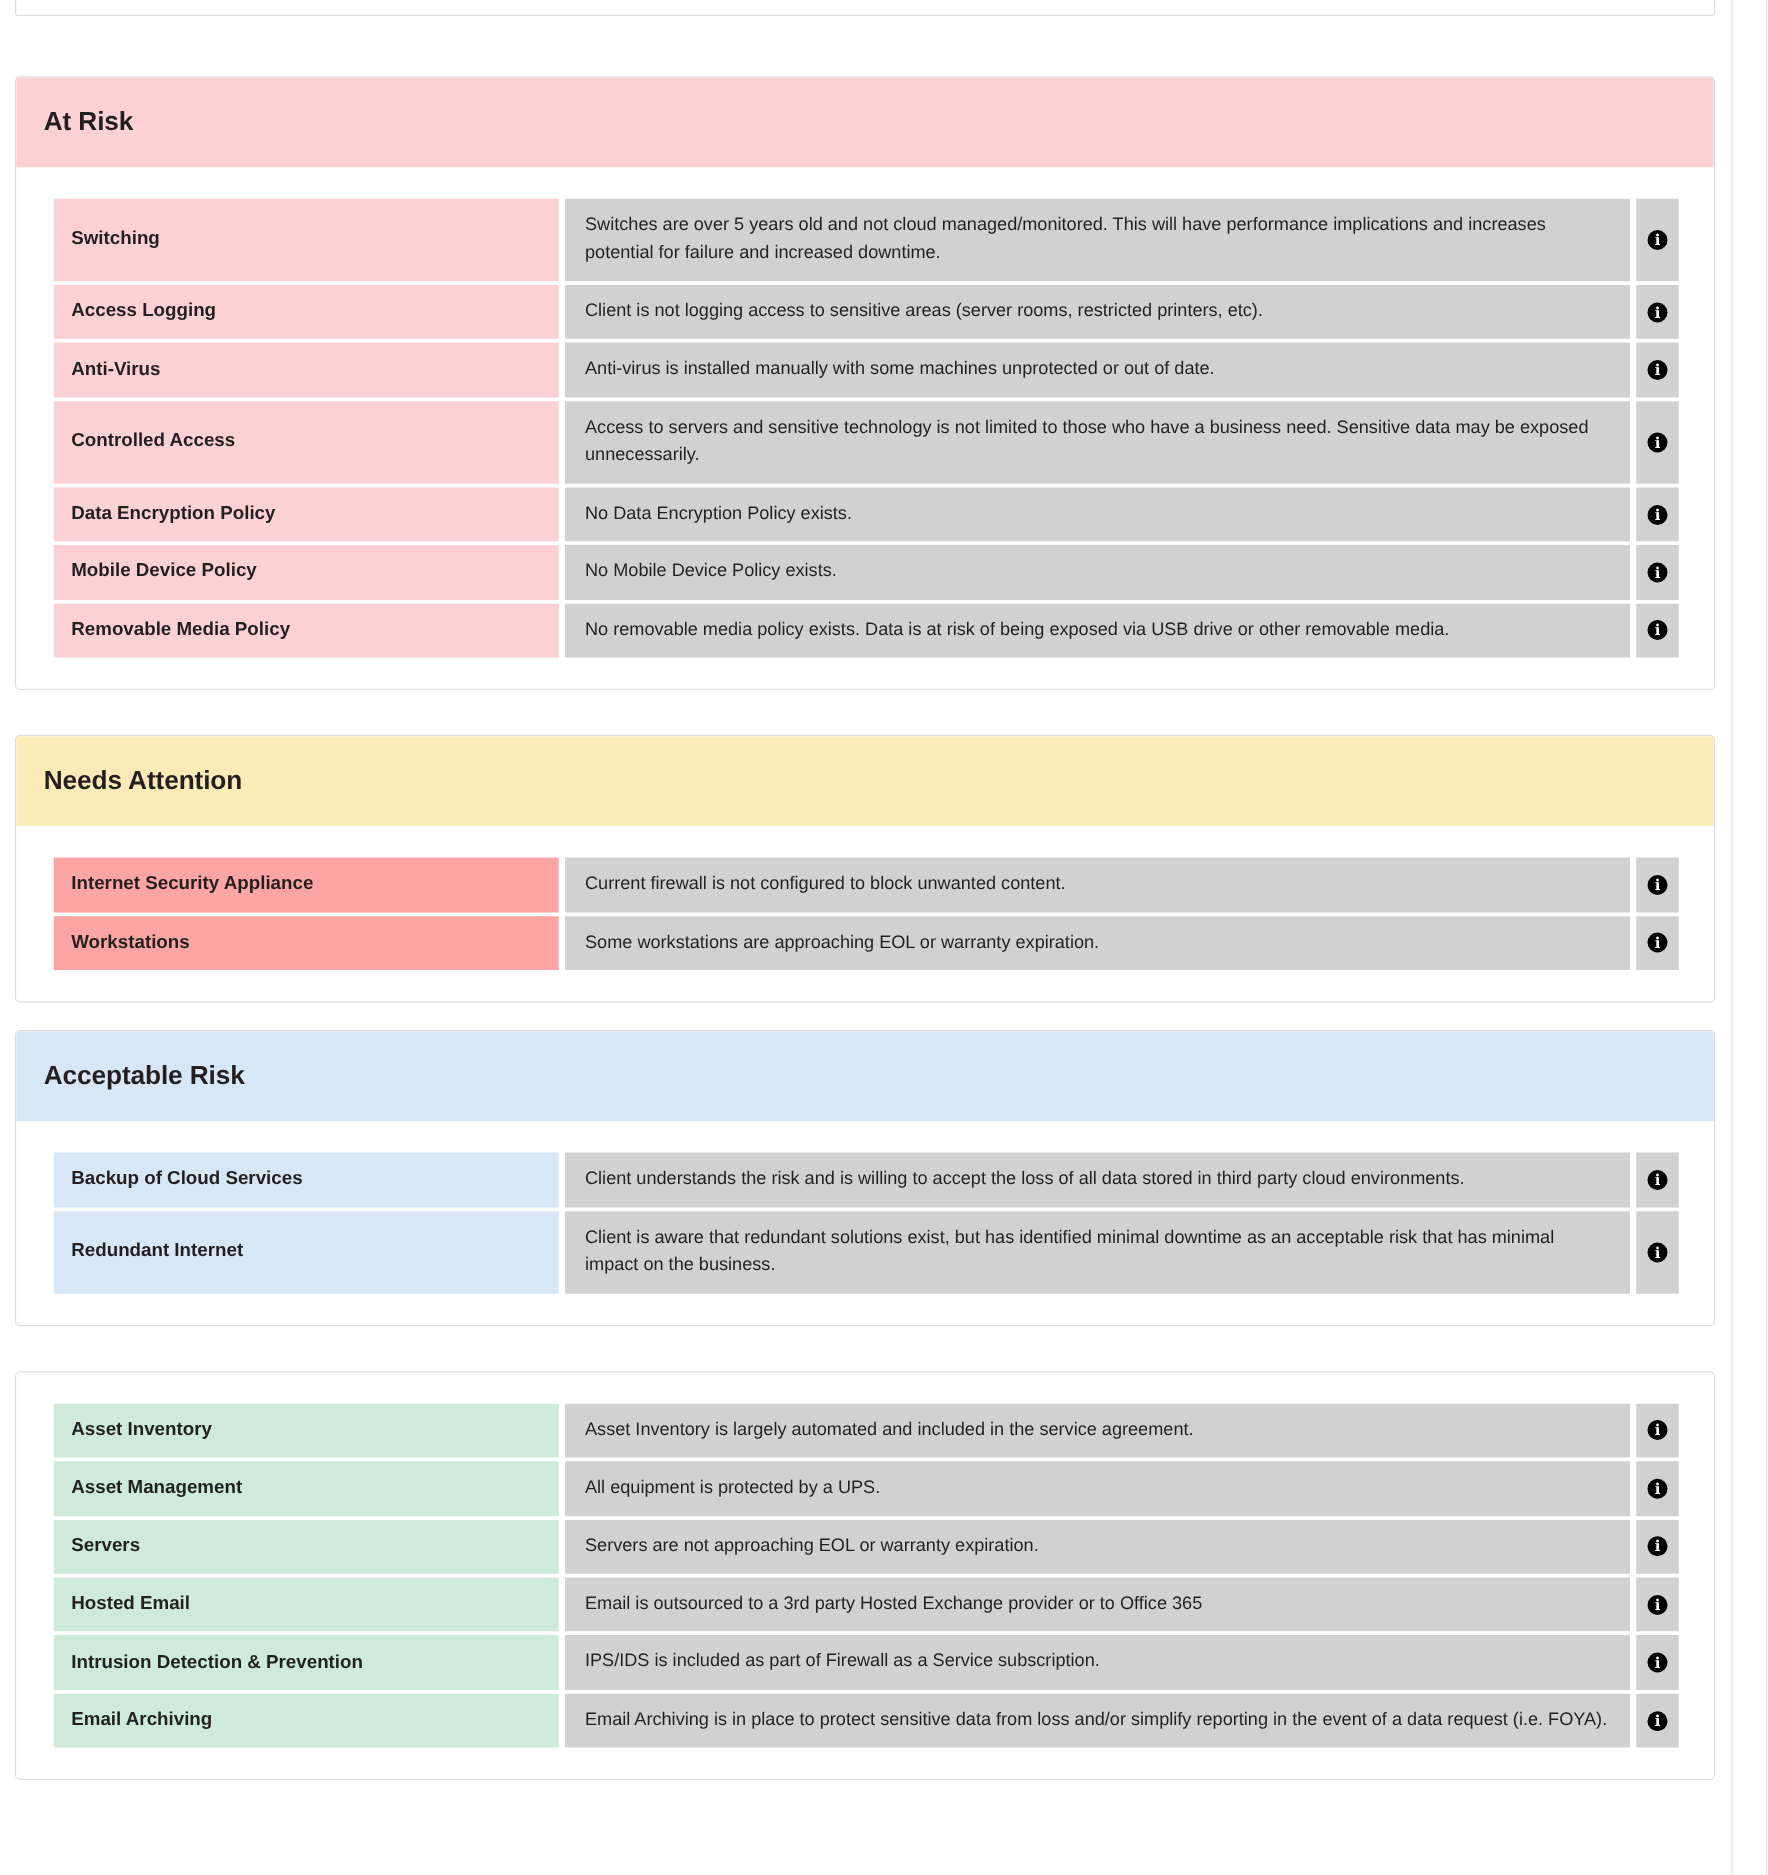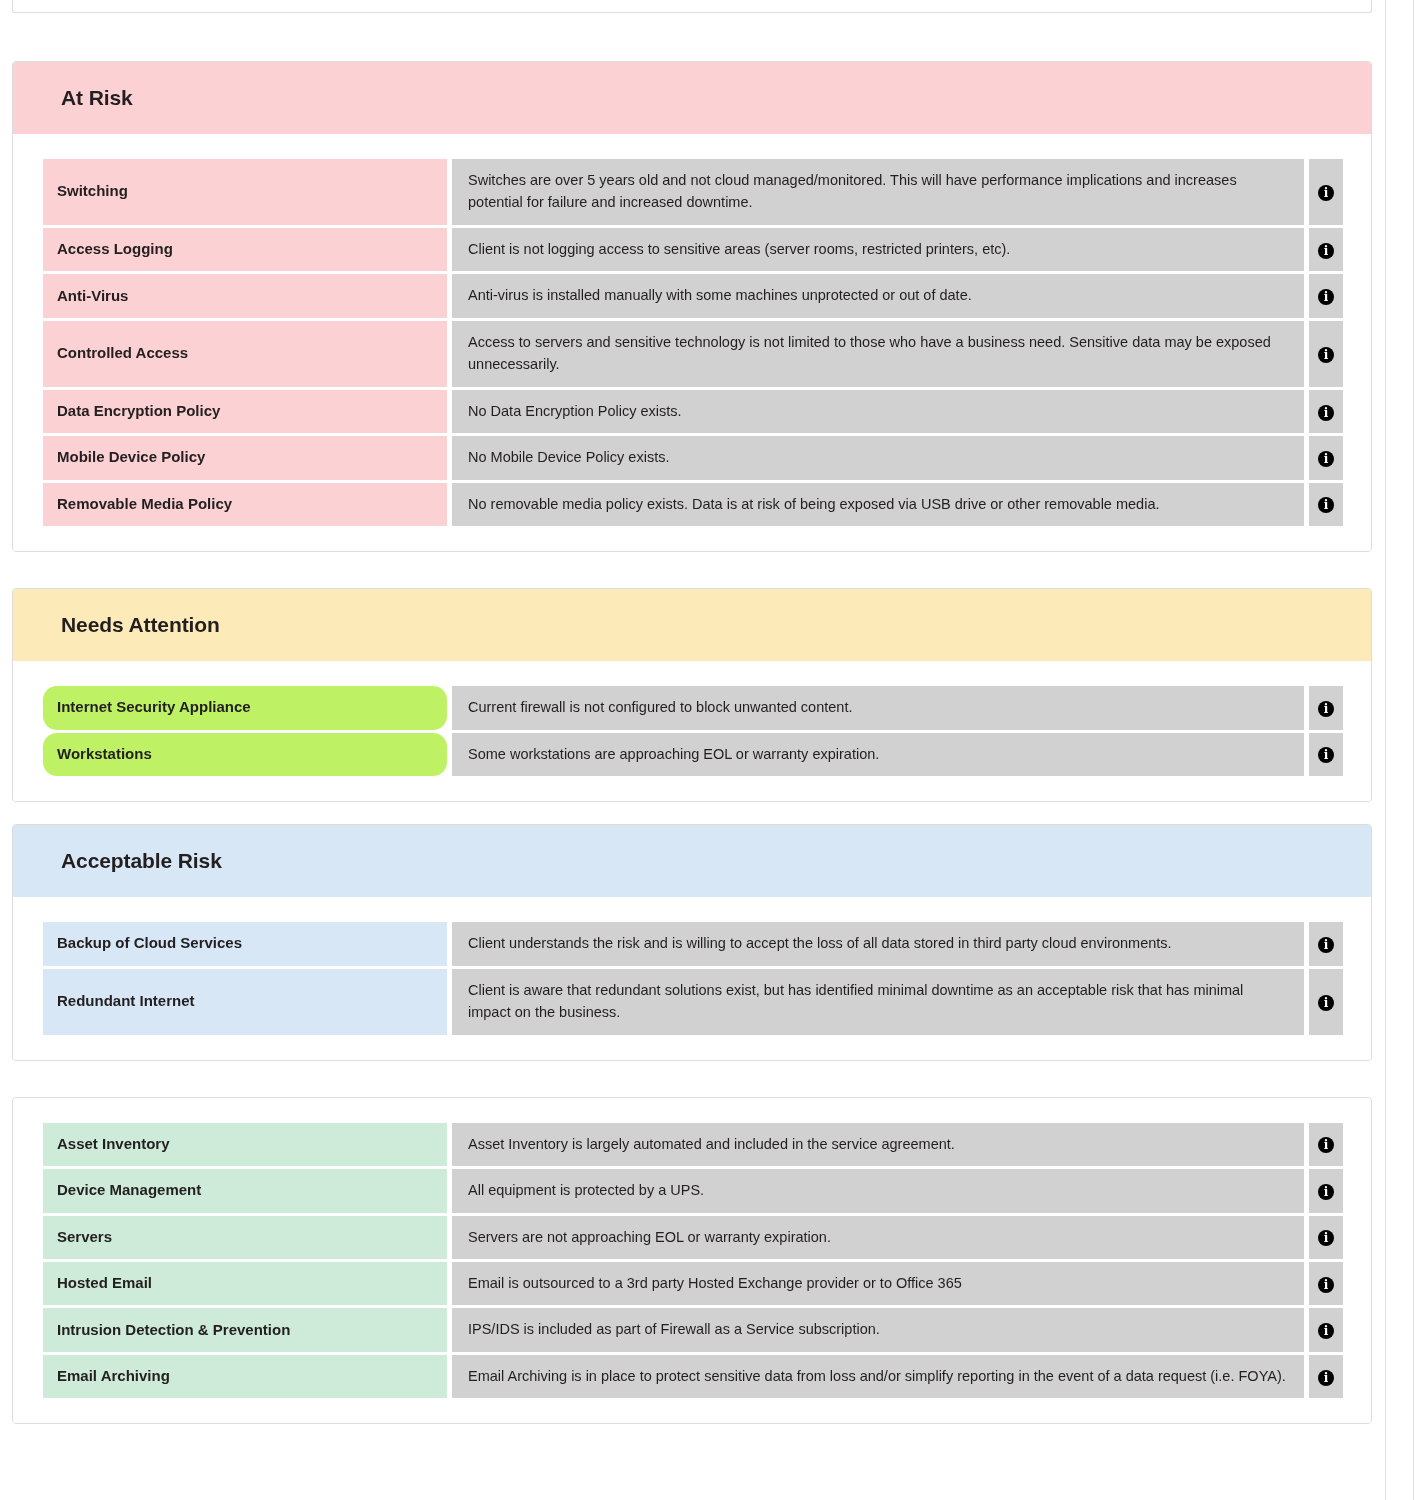--- a/index.html
+++ b/index.html
@@ -61,21 +61,21 @@
     border-radius: 4px;
     margin-bottom: 36px;
     overflow: hidden;
   }
   .panel.tight { margin-bottom: 22px; }
 
   .panel-head {
     height: 72px;
     display: flex;
     align-items: center;
-    padding-left: 48px;
+    padding-left: 22px;
     font-size: 21px;
     font-weight: 700;
     letter-spacing: -0.1px;
     color: #231f20;
   }
   .panel-head.atrisk    { background: #fbd1d3; }
   .panel-head.attention { background: #fcebb9; }
   .panel-head.acceptable{ background: #d7e7f6; }
   .panel-head.satisfactory { background: #cdebd8; }
 
@@ -94,21 +94,21 @@
 
   td.label {
     width: 404px;
     padding: 10px 14px 11px 14px;
     font-size: 15px;
     font-weight: 700;
     line-height: 1.35;
     color: #231f20;
   }
   tr.atrisk td.label      { background: #fbd1d3; }
-  tr.attention td.label   { background: #bef264; border-radius: 14px; }
+  tr.attention td.label   { background: #fca5a5; }
   tr.acceptable td.label  { background: #d7e7f6; }
   tr.satisfactory td.label{ background: #cdebd8; }
 
   td.gap { width: 5px; padding: 0; background: transparent; }
 
   td.desc {
     background: #d1d1d1;
     padding: 10px 16px 11px 16px;
     font-size: 14.5px;
     line-height: 1.55;
@@ -267,21 +267,21 @@
             <table class="rows">
               <tbody>
                 <tr class="satisfactory">
                   <td class="label">Asset Inventory</td>
                   <td class="gap"></td>
                   <td class="desc">Asset Inventory is largely automated and included in the service agreement.</td>
                   <td class="gap"></td>
                   <td class="info"><span class="info-icon">i</span></td>
                 </tr>
                 <tr class="satisfactory">
-                  <td class="label">Device Management</td>
+                  <td class="label">Asset Management</td>
                   <td class="gap"></td>
                   <td class="desc">All equipment is protected by a UPS.</td>
                   <td class="gap"></td>
                   <td class="info"><span class="info-icon">i</span></td>
                 </tr>
                 <tr class="satisfactory">
                   <td class="label">Servers</td>
                   <td class="gap"></td>
                   <td class="desc">Servers are not approaching EOL or warranty expiration.</td>
                   <td class="gap"></td>

